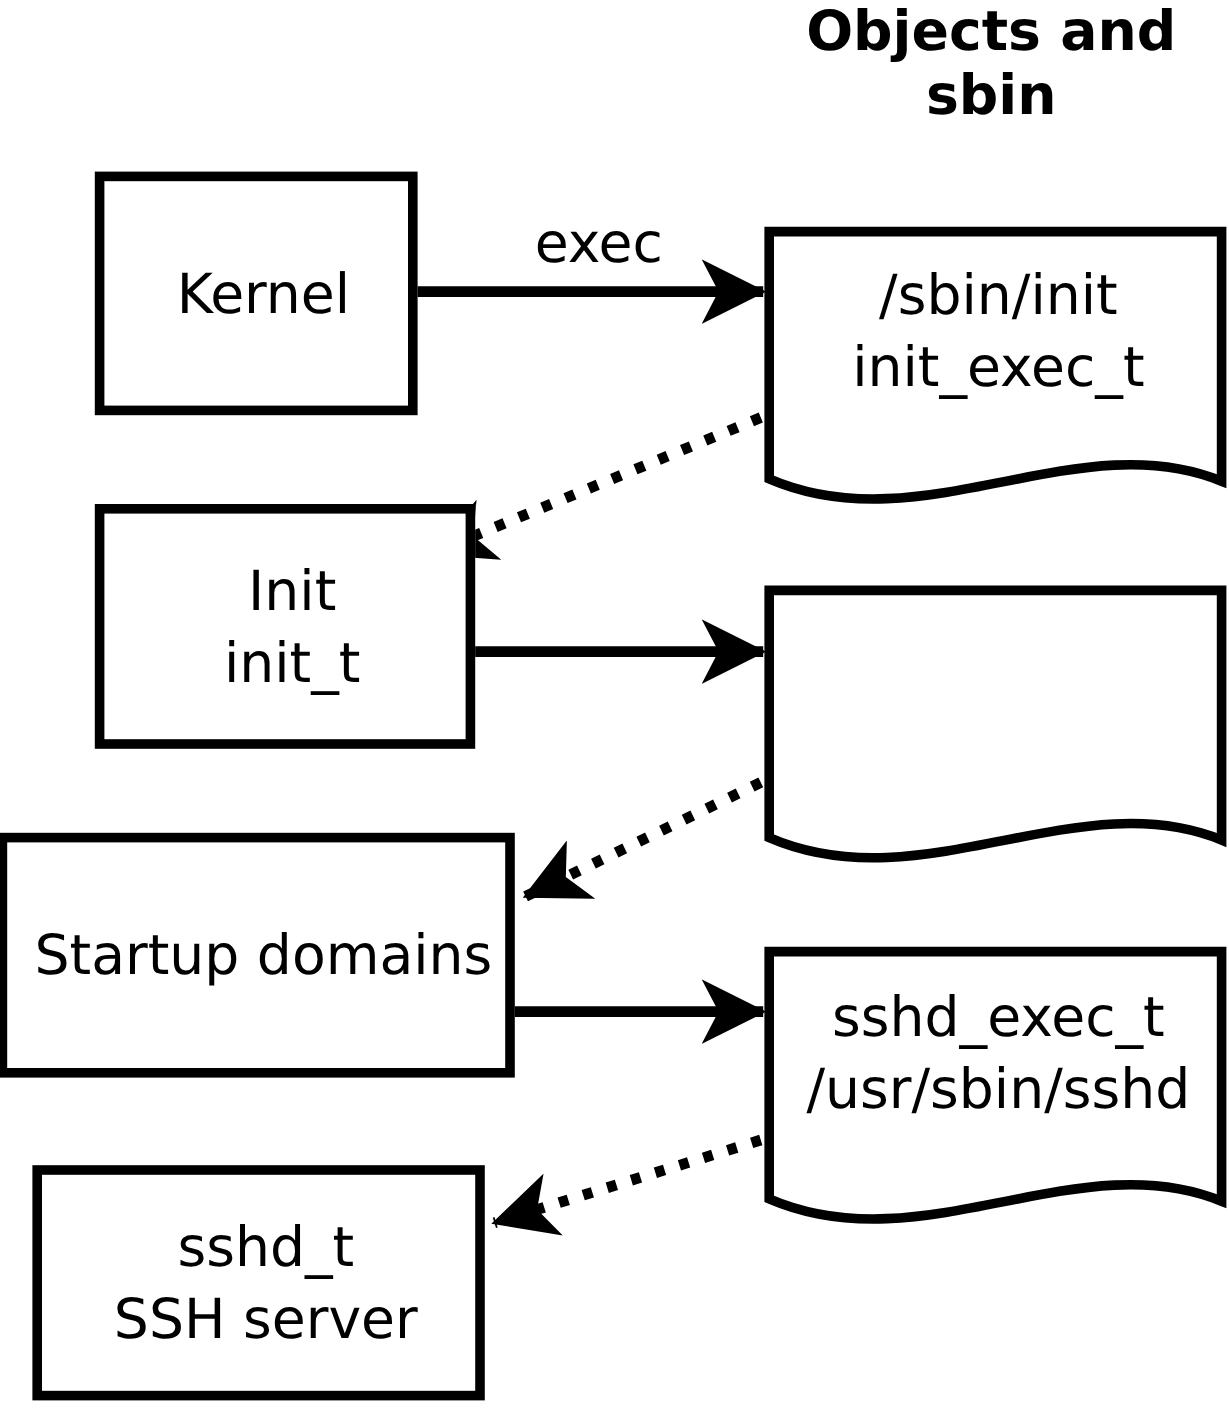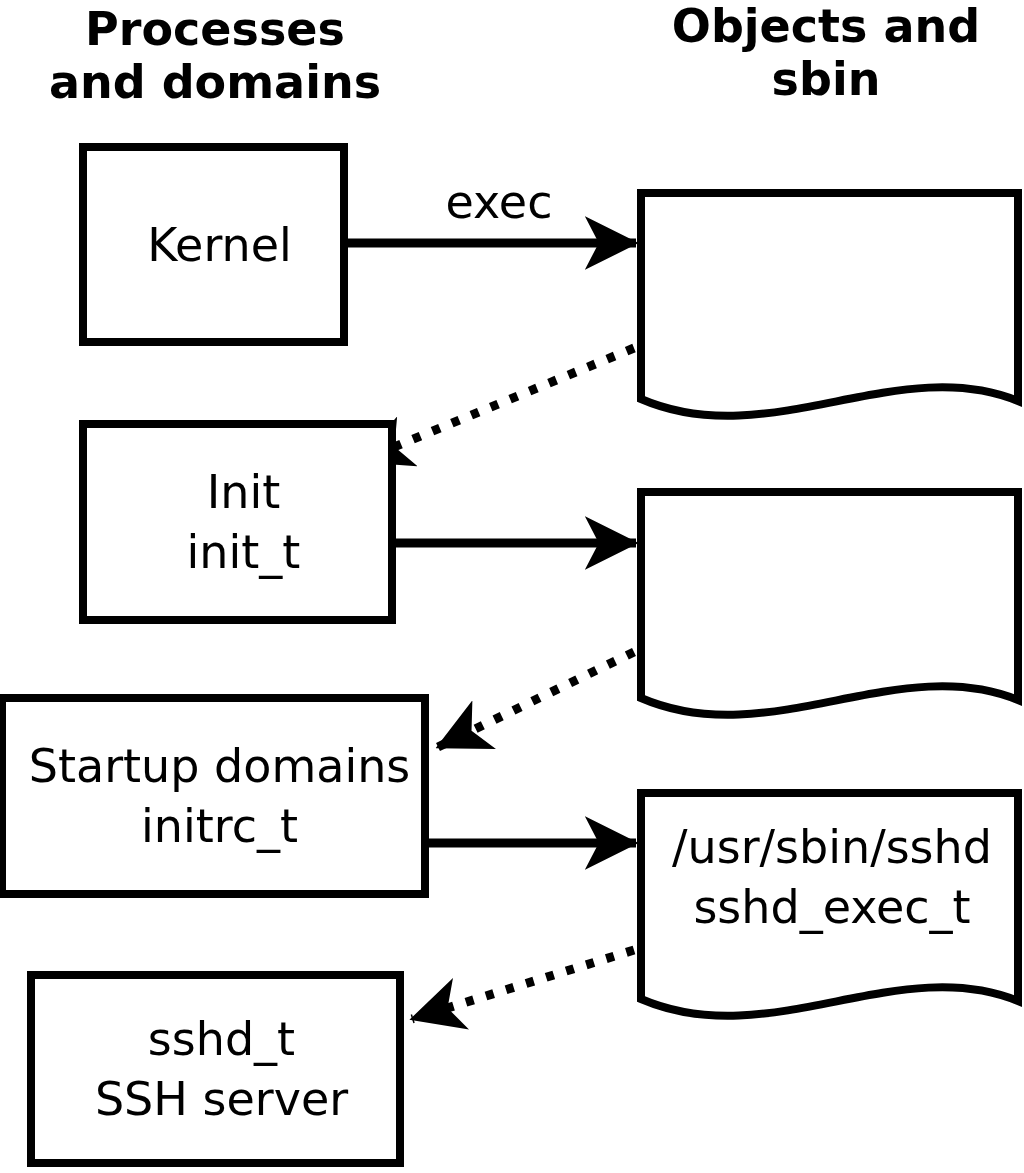--- a/index.html
+++ b/index.html
@@ -93,45 +93,44 @@
 
     <line x1="344" y1="243" x2="636" y2="243" stroke="#000000" stroke-width="9" marker-end="url(#ah)"></line>
     <line x1="344" y1="543" x2="636" y2="543" stroke="#000000" stroke-width="9" marker-end="url(#ah)"></line>
     <line x1="424" y1="843" x2="636" y2="843" stroke="#000000" stroke-width="9" marker-end="url(#ah)"></line>
 
     <line x1="634" y1="348" x2="360" y2="461" stroke="#000000" stroke-width="9" stroke-dasharray="8 13" marker-end="url(#ah)"></line>
     <line x1="634" y1="652" x2="438" y2="747" stroke="#000000" stroke-width="9" stroke-dasharray="8 13" marker-end="url(#ah)"></line>
     <line x1="634" y1="950" x2="412" y2="1019" stroke="#000000" stroke-width="9" stroke-dasharray="8 13" marker-end="url(#ah)"></line>
   </svg>
 
-  <div class="hdr hdr-left">
-    <span class="line-block">Processes</span>
-    <span class="line-block">and domains</span>
-  </div>
   <div class="hdr hdr-right">
     <span class="line-block">Objects and</span>
     <span class="line-block">sbin</span>
   </div>
 
   <div class="pbox pbox-1">
     <span class="line-block">Kernel</span>
   </div>
   <div class="pbox pbox-2">
     <span class="line-block">Init</span>
     <span class="line-block">init_t</span>
   </div>
   <div class="pbox pbox-3">
     <span class="line-block">Startup domains</span>
-    <span class="line-block">initrc_t</span>
   </div>
   <div class="pbox pbox-4">
     <span class="line-block">sshd_t</span>
     <span class="line-block">SSH server</span>
   </div>
 
+  <div class="doclabel doclabel-1">
+    <span class="line-block">/sbin/init</span>
+    <span class="line-block">init_exec_t</span>
+  </div>
   <div class="doclabel doclabel-3">
+    <span class="line-block">sshd_exec_t</span>
     <span class="line-block">/usr/sbin/sshd</span>
-    <span class="line-block">sshd_exec_t</span>
   </div>
 
   <div class="edge-label">exec</div>
 
 </div>
 
 </body></html>

